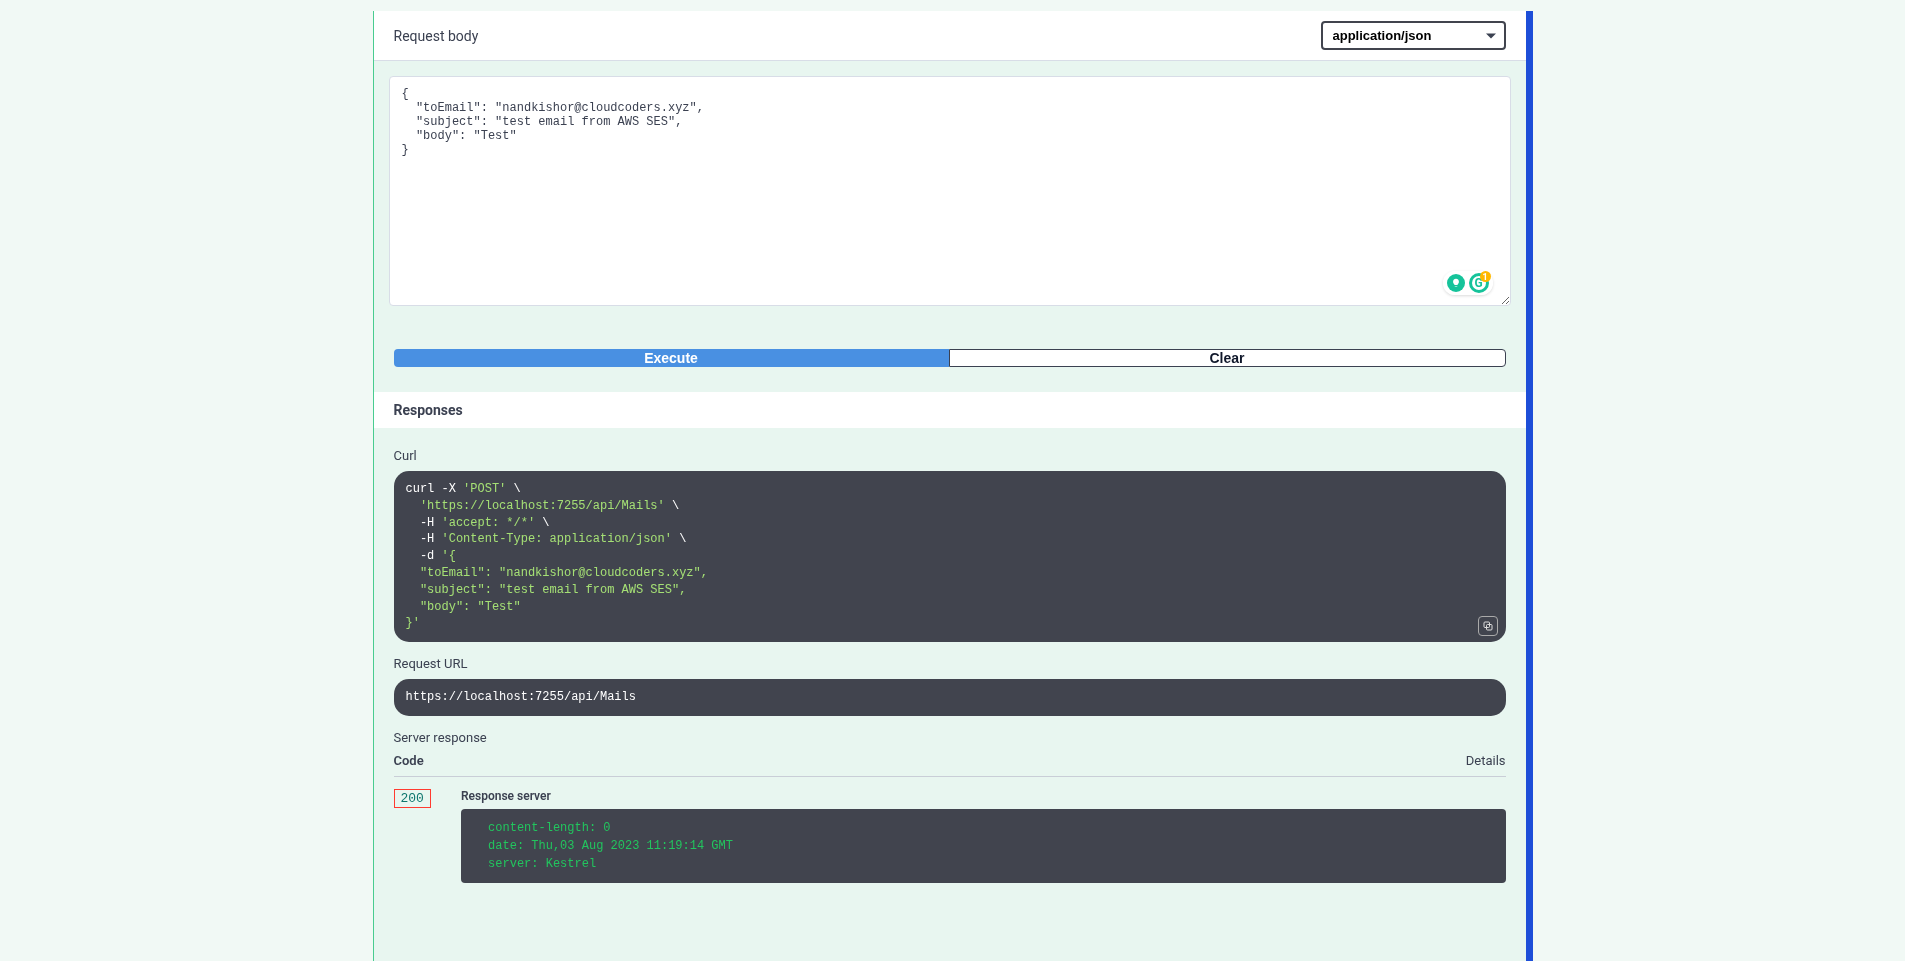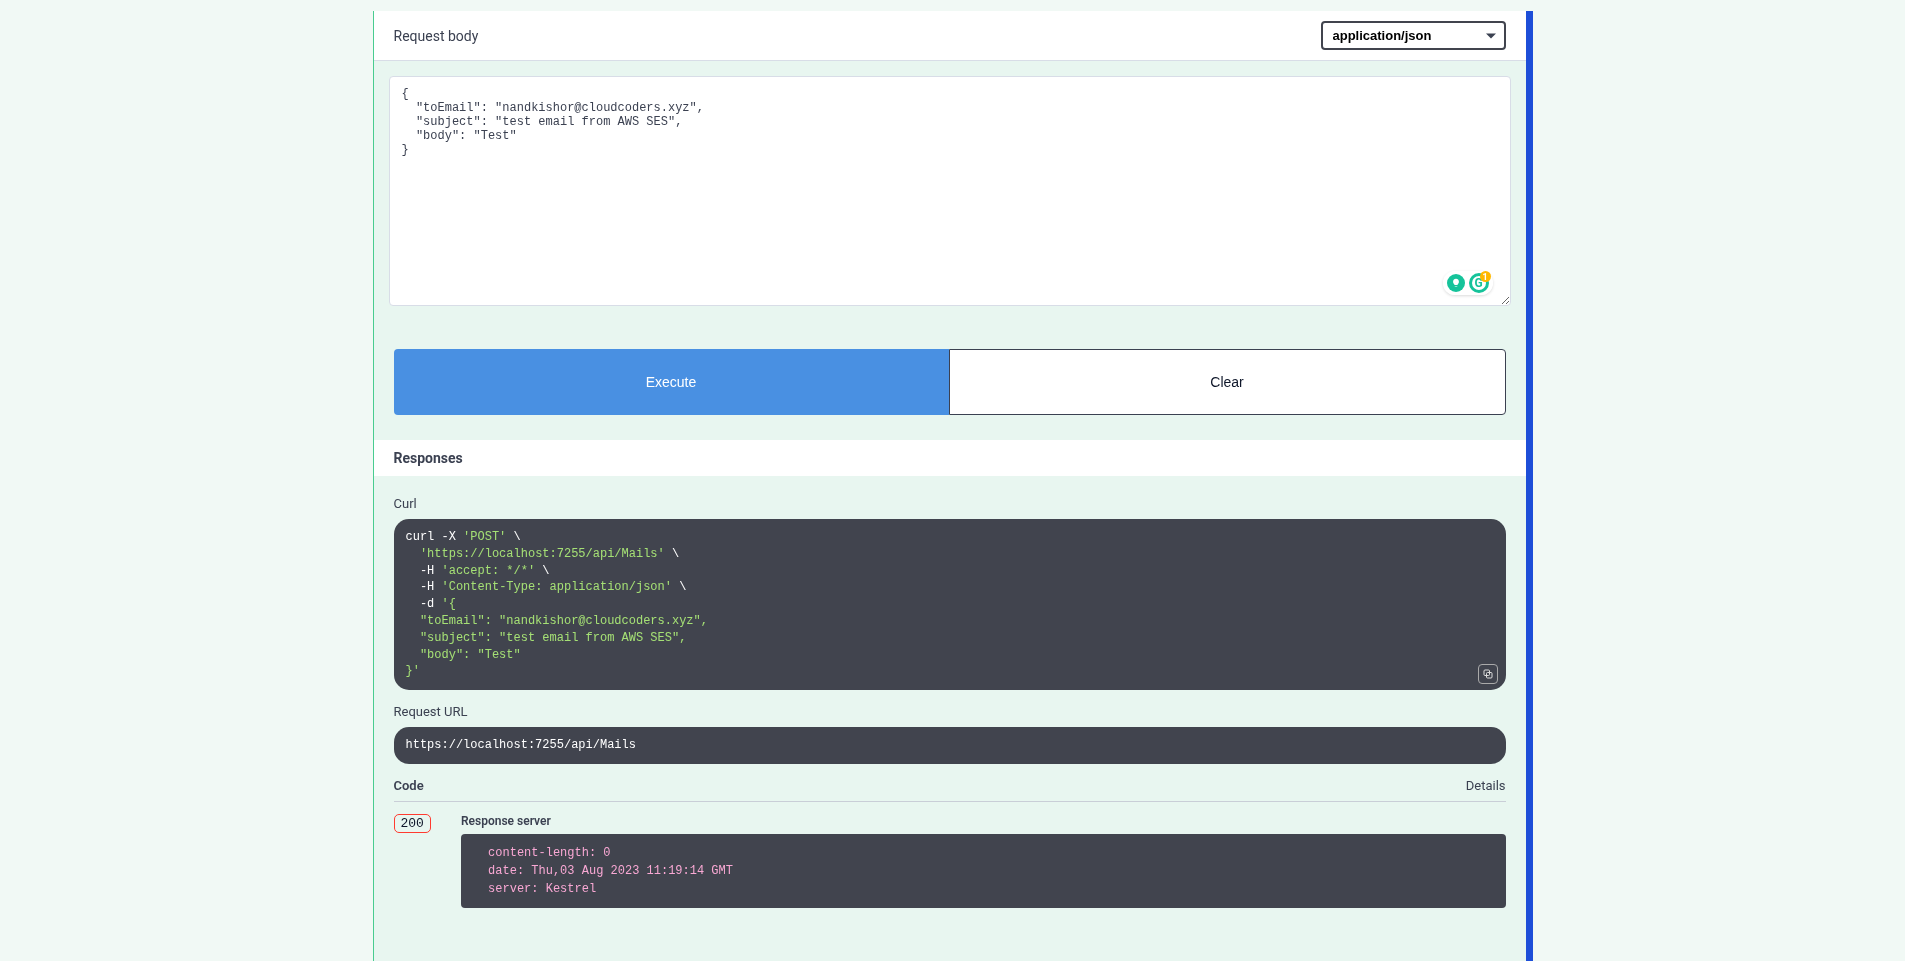--- a/index.html
+++ b/index.html
@@ -105,23 +105,23 @@
     width: 11px; height: 11px;
     border-radius: 50%;
     display: flex; align-items: center; justify-content: center;
   }
   .action-row {
     display: flex;
     padding: 25px 20px 25px 20px;
   }
   .btn {
     flex: 1;
-    padding: 24px;
-    font-size: 14px;
-    font-weight: 400;
+    padding: 0;
+    font-size: 14px;
+    font-weight: 700;
     cursor: pointer;
     border: none;
   }
   .btn-execute {
     background: #4990e2;
     color: #fff;
     border-top-left-radius: 4px;
     border-bottom-left-radius: 4px;
   }
   .btn-clear {
@@ -179,37 +179,37 @@
     margin-bottom: 12px;
   }
   .col-code { width: 66px; font-size: 13px; font-weight: 600; }
   .col-details { flex: 1; font-size: 13px; color: #3b4151; text-align: right; }
   .response-row {
     display: flex;
     align-items: flex-start;
   }
   .status-code {
     border: 1px solid #ff3b30;
-    border-radius: 5px;
+    border-radius: 0;
     padding: 1px 6px;
     font-size: 13px;
     font-family: "Courier New", monospace;
-    color: #0f172a;
+    color: #0f766e;
     min-width: 32px;
   }
   .response-details { flex: 1; margin-left: 30px; }
   .resp-subheader {
     font-size: 12px;
     font-weight: 600;
     color: #3b4151;
     margin-bottom: 6px;
   }
   .headers-block {
     background: #41444e;
-    color: #f9a8d4;
+    color: #22c55e;
     border-radius: 4px;
     padding: 10px 20px;
     font-family: "Courier New", monospace;
     font-size: 12px;
     white-space: pre;
     line-height: 1.5;
   }
 </style>
 </head>
 <body>
@@ -262,20 +262,21 @@
 <span class="str">  "subject": "test email from AWS SES",</span>
 <span class="str">  "body": "Test"</span>
 <span class="str">}'</span><button class="copy-btn"><svg viewBox="0 0 24 24">
             <rect x="9" y="9" width="11" height="11" rx="2" stroke-width="2"></rect>
             <rect x="4" y="4" width="11" height="11" rx="2" stroke-width="2"></rect>
           </svg></button></div>
 
     <div class="section-label">Request URL</div>
     <div class="code-block">https://localhost:7255/api/Mails</div>
 
+    <div class="section-label">Server response</div>
 
     <div class="table-header">
       <div class="col-code">Code</div>
       <div class="col-details">Details</div>
     </div>
 
     <div class="response-row">
       <div>
         <span class="status-code">200</span>
       </div>

